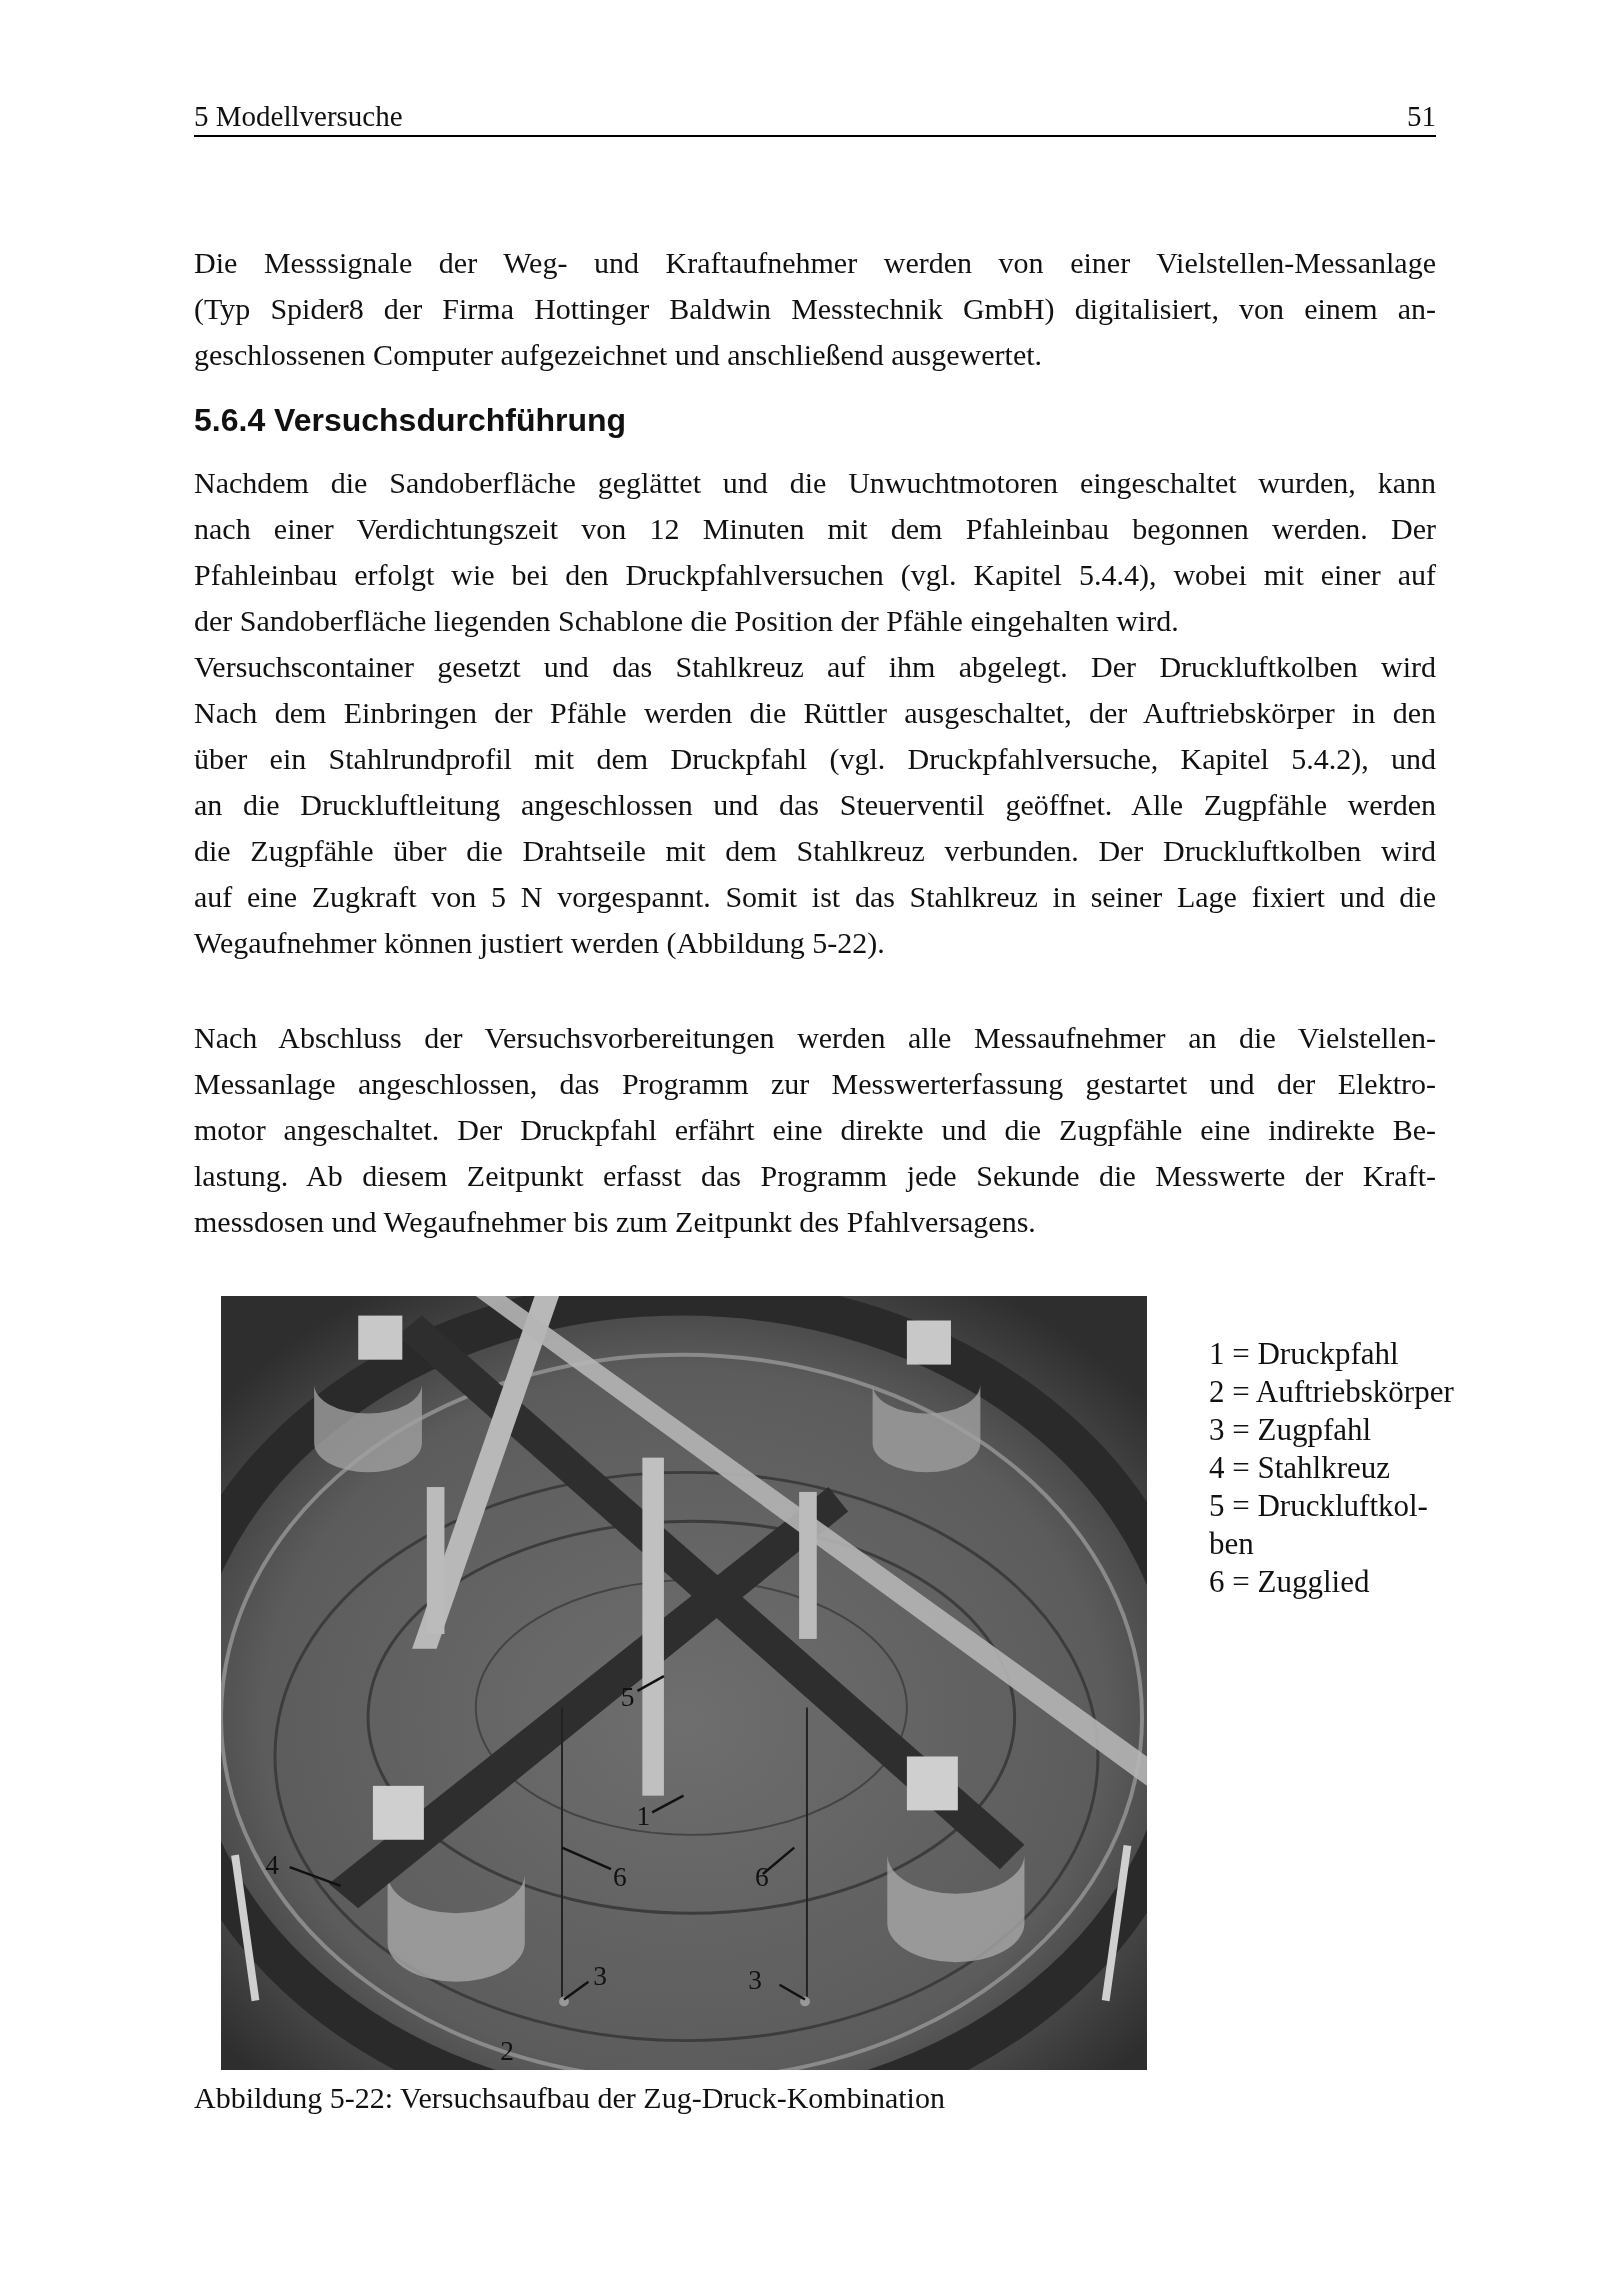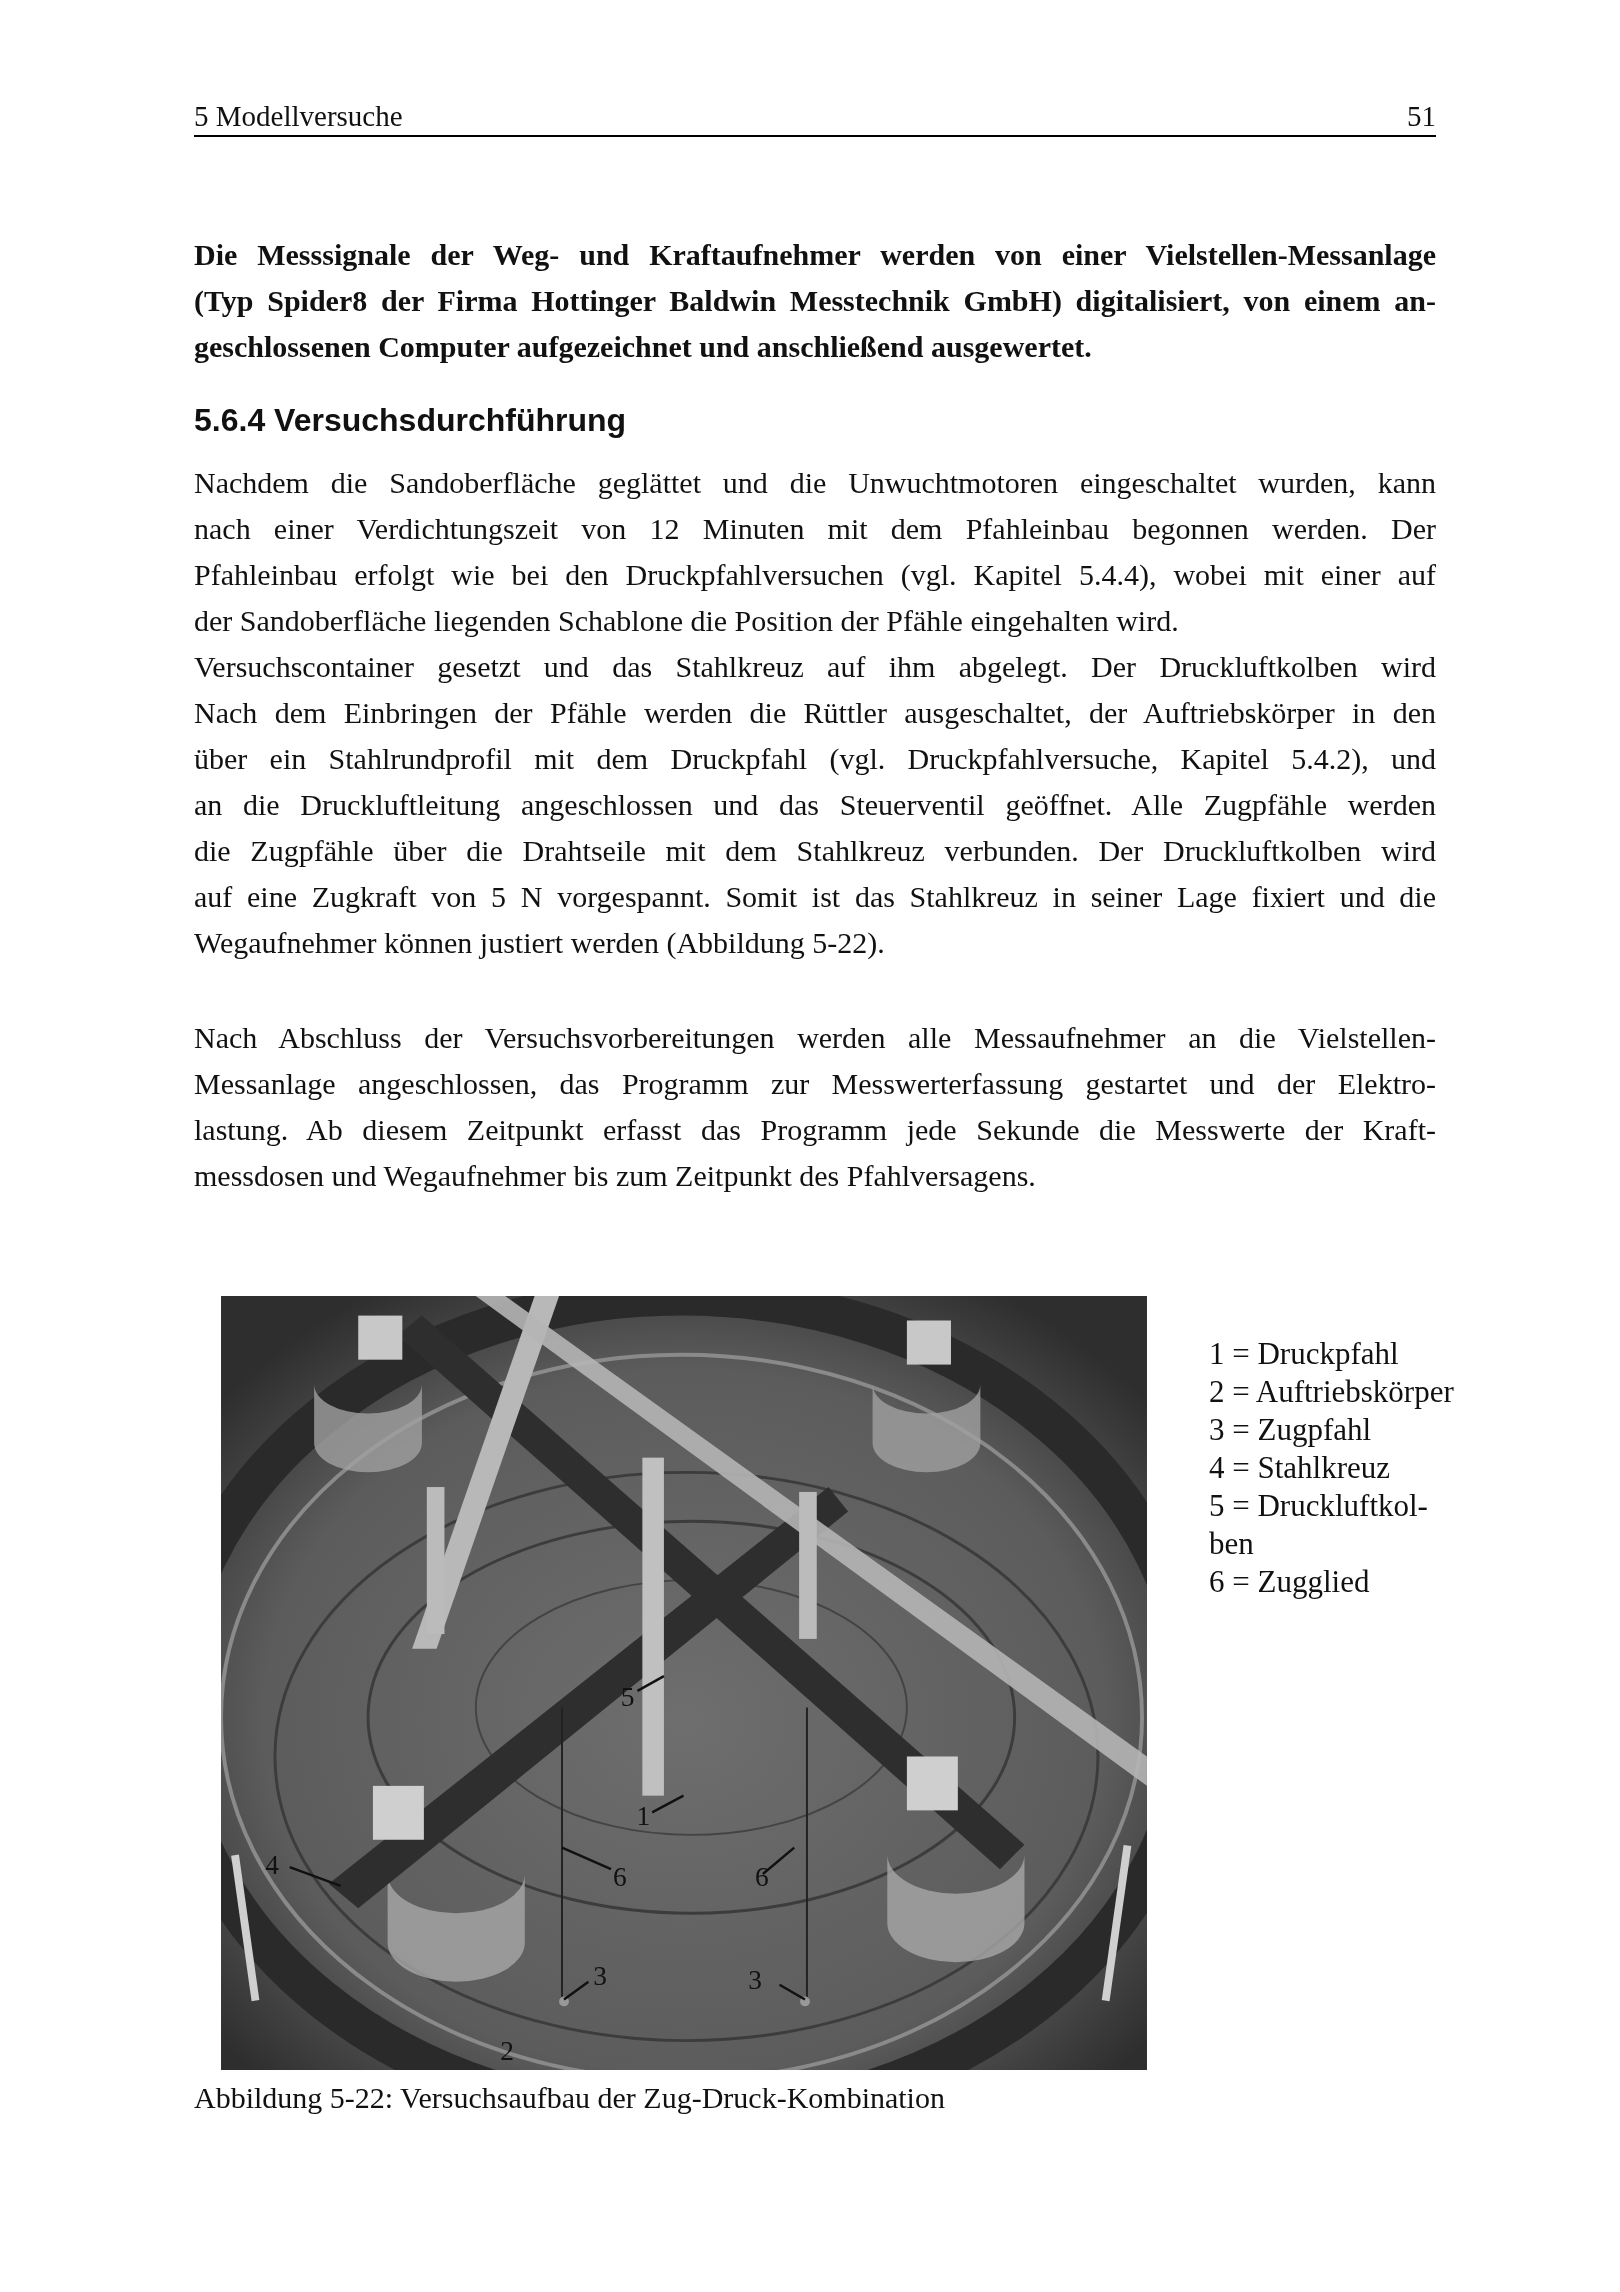--- a/index.html
+++ b/index.html
@@ -31,21 +31,21 @@
 </head>
 <body>
 
 <div class="page">
 
   <div class="running-header serif">
     <span class="chapter">5 Modellversuche</span>
     <span class="pageno">51</span>
   </div>
 
-  <div class="para serif" style="top:232px;font-weight:bold;">
+  <div class="para serif" style="top:240px;">
     <span class="line">Die Messsignale der Weg- und Kraftaufnehmer werden von einer Vielstellen-Messanlage</span>
     <span class="line">(Typ Spider8 der Firma Hottinger Baldwin Messtechnik GmbH) digitalisiert, von einem an-</span>
     <span class="line last">geschlossenen Computer aufgezeichnet und anschließend ausgewertet.</span>
   </div>
 
   <div class="heading sans">5.6.4 Versuchsdurchführung</div>
 
   <div class="para serif" style="top:460px;">
     <span class="line">Nachdem die Sandoberfläche geglättet und die Unwuchtmotoren eingeschaltet wurden, kann</span>
     <span class="line">nach einer Verdichtungszeit von 12 Minuten mit dem Pfahleinbau begonnen werden. Der</span>
@@ -56,20 +56,21 @@
     <span class="line">über ein Stahlrundprofil mit dem Druckpfahl (vgl. Druckpfahlversuche, Kapitel 5.4.2), und</span>
     <span class="line">an die Druckluftleitung angeschlossen und das Steuerventil geöffnet. Alle Zugpfähle werden</span>
     <span class="line">die Zugpfähle über die Drahtseile mit dem Stahlkreuz verbunden. Der Druckluftkolben wird</span>
     <span class="line">auf eine Zugkraft von 5 N vorgespannt. Somit ist das Stahlkreuz in seiner Lage fixiert und die</span>
     <span class="line last">Wegaufnehmer können justiert werden (Abbildung 5-22).</span>
   </div>
 
   <div class="para serif" style="top:1015px;">
     <span class="line">Nach Abschluss der Versuchsvorbereitungen werden alle Messaufnehmer an die Vielstellen-</span>
     <span class="line">Messanlage angeschlossen, das Programm zur Messwerterfassung gestartet und der Elektro-</span>
+    <span class="line">motor angeschaltet. Der Druckpfahl erfährt eine direkte und die Zugpfähle eine indirekte Be-</span>
     <span class="line">lastung. Ab diesem Zeitpunkt erfasst das Programm jede Sekunde die Messwerte der Kraft-</span>
     <span class="line last">messdosen und Wegaufnehmer bis zum Zeitpunkt des Pfahlversagens.</span>
   </div>
 
   <div class="figure">
     <svg width="926" height="774" viewBox="0 0 945 790" xmlns="http://www.w3.org/2000/svg">
       <defs>
         <radialGradient id="bowl" cx="50%" cy="55%" r="65%">
           <stop offset="0%" stop-color="#6e6e6e"></stop>
           <stop offset="70%" stop-color="#5c5c5c"></stop>

